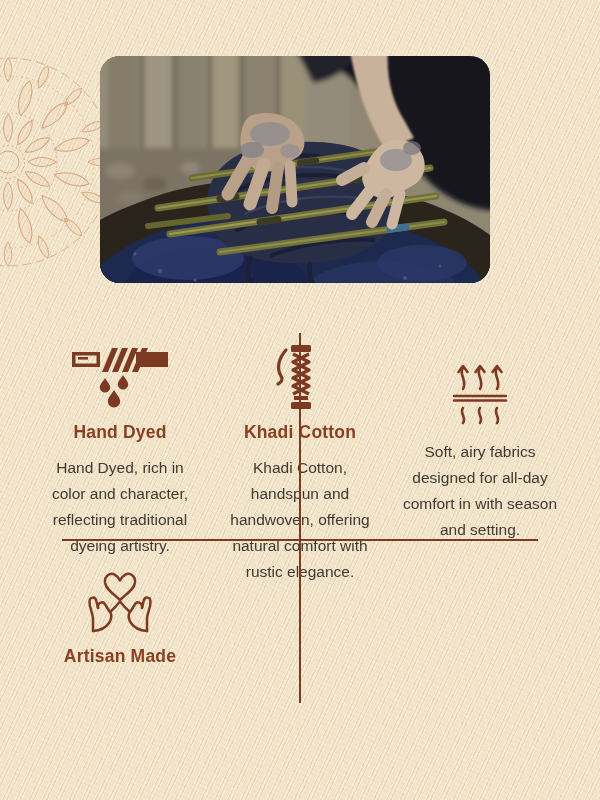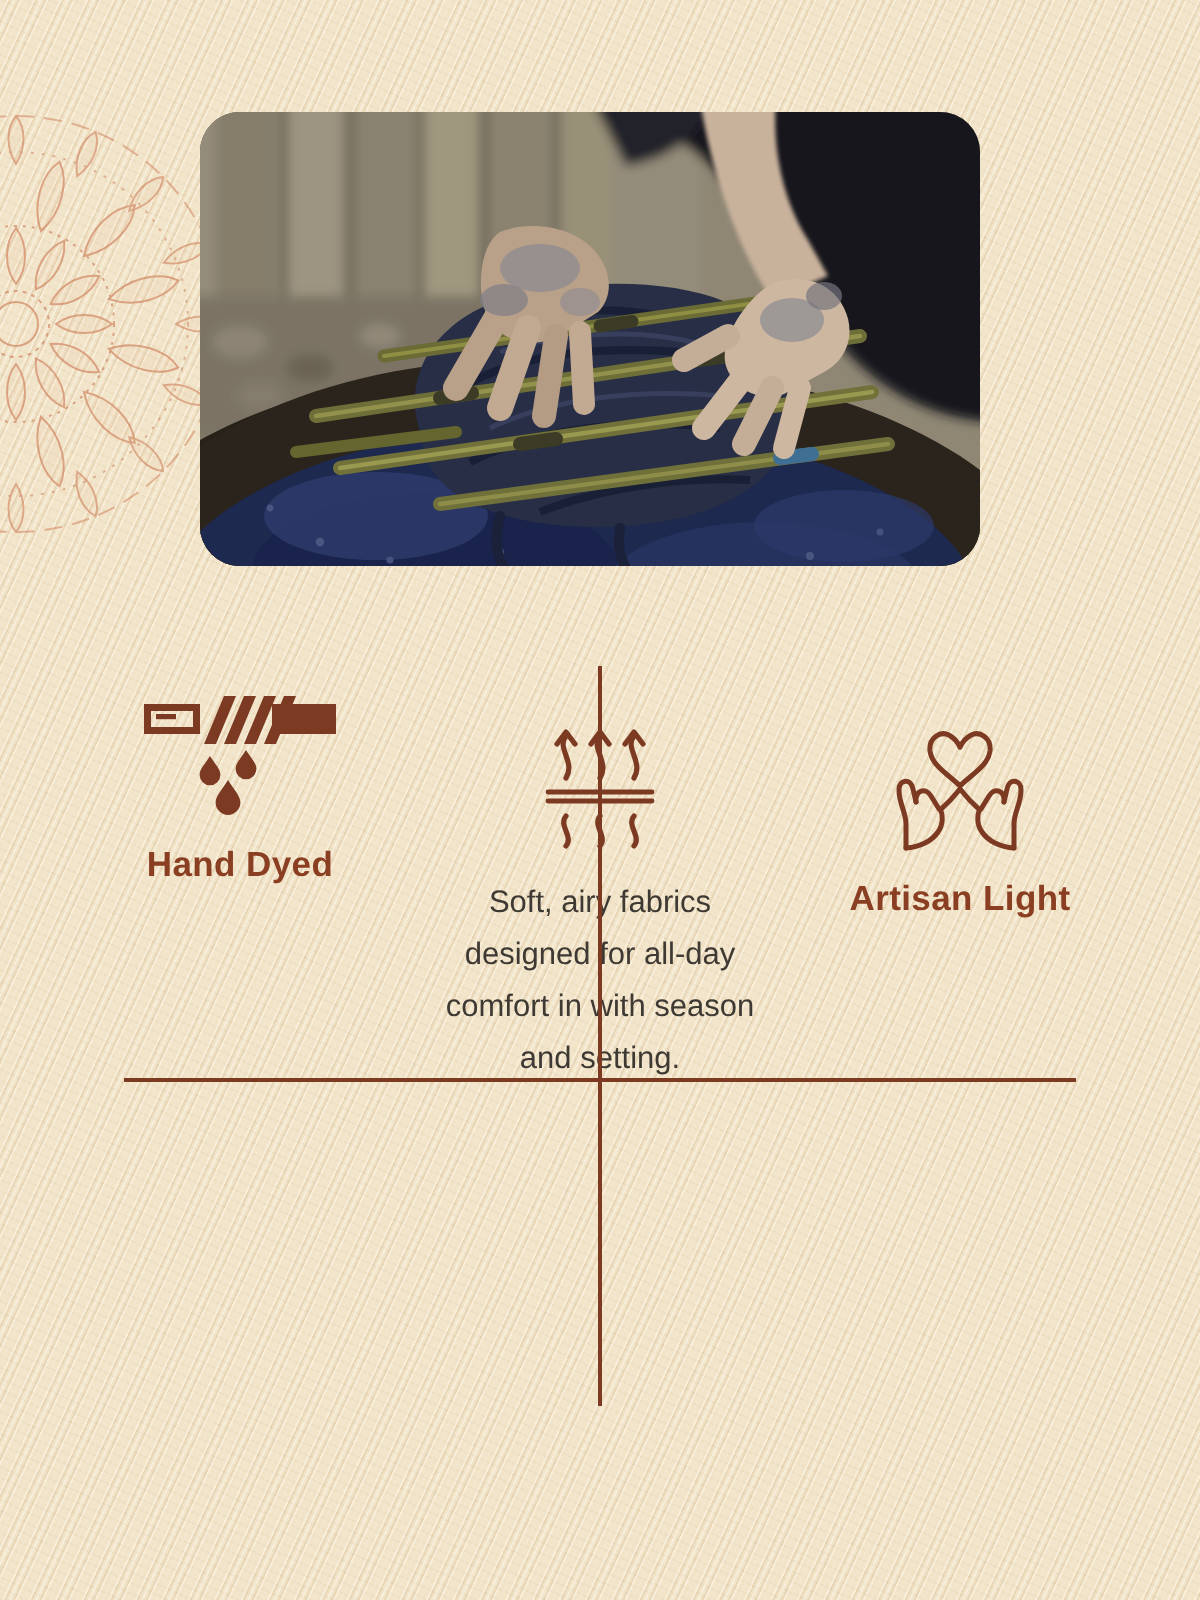--- a/index.html
+++ b/index.html
@@ -197,22 +197,37 @@
         <path d="M40,27 L50,3 h6 L46,27 Z"></path>
         <path d="M50,27 L60,3 h6 L56,27 Z"></path>
         <path d="M60,27 L70,3 h6 L66,27 Z"></path>
         <rect x="64" y="7" width="32" height="15"></rect>
         <path d="M33,33 C31,36.5 27.8,39.3 27.8,42.4 A5.2,5.2 0 0 0 38.2,42.4 C38.2,39.3 35,36.5 33,33 Z"></path>
         <path d="M51,30 C49,33.5 45.8,36.3 45.8,39.4 A5.2,5.2 0 0 0 56.2,39.4 C56.2,36.3 53,33.5 51,30 Z"></path>
         <path d="M42,45 C39.6,49.2 35.8,52.6 35.8,56.3 A6.2,6.2 0 0 0 48.2,56.3 C48.2,52.6 44.4,49.2 42,45 Z"></path>
       </svg>
     </div>
     <h3 class="feature-title">Hand Dyed</h3>
-  </div>
-
+    <p class="feature-desc">Hand Dyed, rich in color and character, reflecting traditional dyeing artistry.</p>
+  </div>
+
+  <div class="cell">
+    <div class="icon-box">
+      <svg width="52" height="64" viewBox="0 0 52 64" fill="none" stroke="currentColor">
+        <rect x="17" y="0" width="20" height="7" rx="1.5" fill="currentColor" stroke="none"></rect>
+        <rect x="17" y="57" width="20" height="7" rx="1.5" fill="currentColor" stroke="none"></rect>
+        <rect x="20" y="51" width="14" height="4" fill="currentColor" stroke="none"></rect>
+        <path d="M19,9 L35,17 L19,25 L35,33 L19,41 L35,49" stroke-width="3.4" stroke-linejoin="round"></path>
+        <path d="M35,9 L19,17 L35,25 L19,33 L35,41 L19,49" stroke-width="3.4" stroke-linejoin="round"></path>
+        <path d="M12,5 C5,13 2,23 7,31 C9,34 8,37 4,39" stroke-width="3.2" stroke-linecap="round"></path>
+      </svg>
+    </div>
+    <h3 class="feature-title">Khadi Cotton</h3>
+    <p class="feature-desc">Khadi Cotton, handspun and handwoven, offering natural comfort with rustic elegance.</p>
+  </div>
 
   <div class="cell row2">
     <div class="icon-box">
       <svg width="58" height="64" viewBox="0 0 58 64" fill="none" stroke="currentColor" stroke-width="2.6" stroke-linecap="round" stroke-linejoin="round">
         <path d="M7.5,10 L12,4 L16.5,10"></path>
         <path d="M12,6 C7,12 17,19 12,27"></path>
         <path d="M24.5,10 L29,4 L33.5,10"></path>
         <path d="M29,6 C24,12 34,19 29,27"></path>
         <path d="M41.5,10 L46,4 L50.5,10"></path>
         <path d="M46,6 C41,12 51,19 46,27"></path>
@@ -231,19 +246,19 @@
       <svg width="68" height="64" viewBox="0 0 68 64" fill="none" stroke="currentColor" stroke-width="2.5" stroke-linecap="round" stroke-linejoin="round">
         <path d="M34,31 C28,25 20,21 19,13.5 C18.3,7 24,3.2 28.6,5.6 C31.5,7.1 33,9.4 34,11.6 C35,9.4 36.5,7.1 39.4,5.6 C44,3.2 49.7,7 49,13.5 C48,21 40,25 34,31 Z"></path>
         <path d="M7,62 L7,50 C7,44 3.5,40 3.5,33 C3.5,27.5 9.5,27 10.5,32.5 L12,39"></path>
         <path d="M12,39 C11.5,33 17,31.5 19.5,36 L23.5,42.5"></path>
         <path d="M7,62 C14,61.5 20,58.5 23,54 C26,49.8 25.2,45 24.3,42.8 C27.5,40 31,36.3 34,32.5"></path>
         <path d="M61,62 L61,50 C61,44 64.5,40 64.5,33 C64.5,27.5 58.5,27 57.5,32.5 L56,39"></path>
         <path d="M56,39 C56.5,33 51,31.5 48.5,36 L44.5,42.5"></path>
         <path d="M61,62 C54,61.5 48,58.5 45,54 C42,49.8 42.8,45 43.7,42.8 C40.5,40 37,36.3 34,32.5"></path>
       </svg>
     </div>
-    <h3 class="feature-title">Artisan Light</h3>
+    <h3 class="feature-title">Artisan Made</h3>
   </div>
 
 </div>
 
 <div class="divider-v"></div>
 <div class="divider-h"></div>
 
 </body></html>

